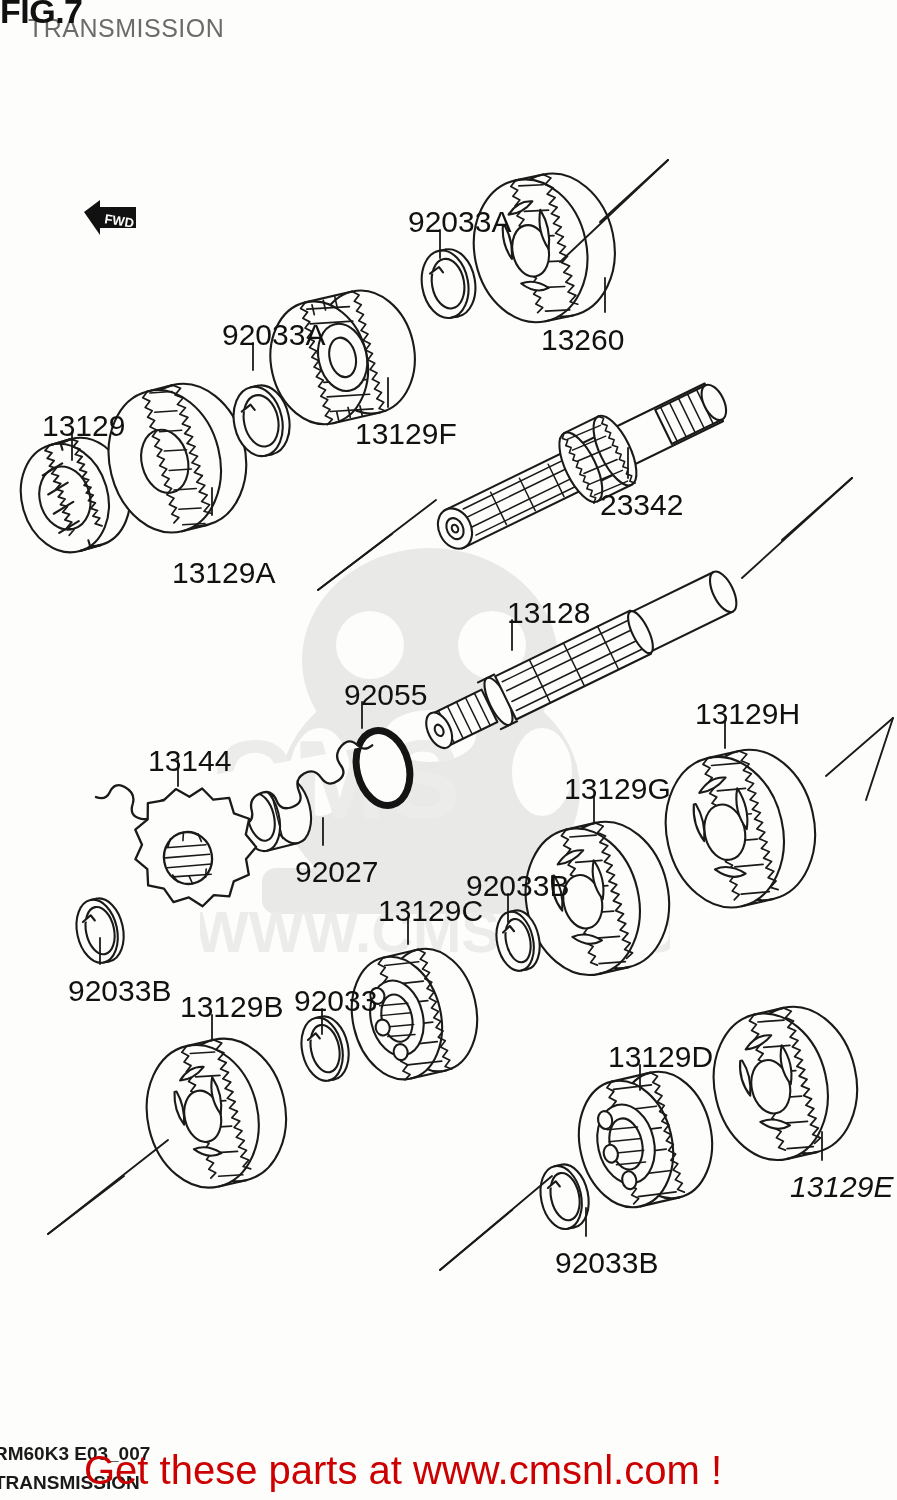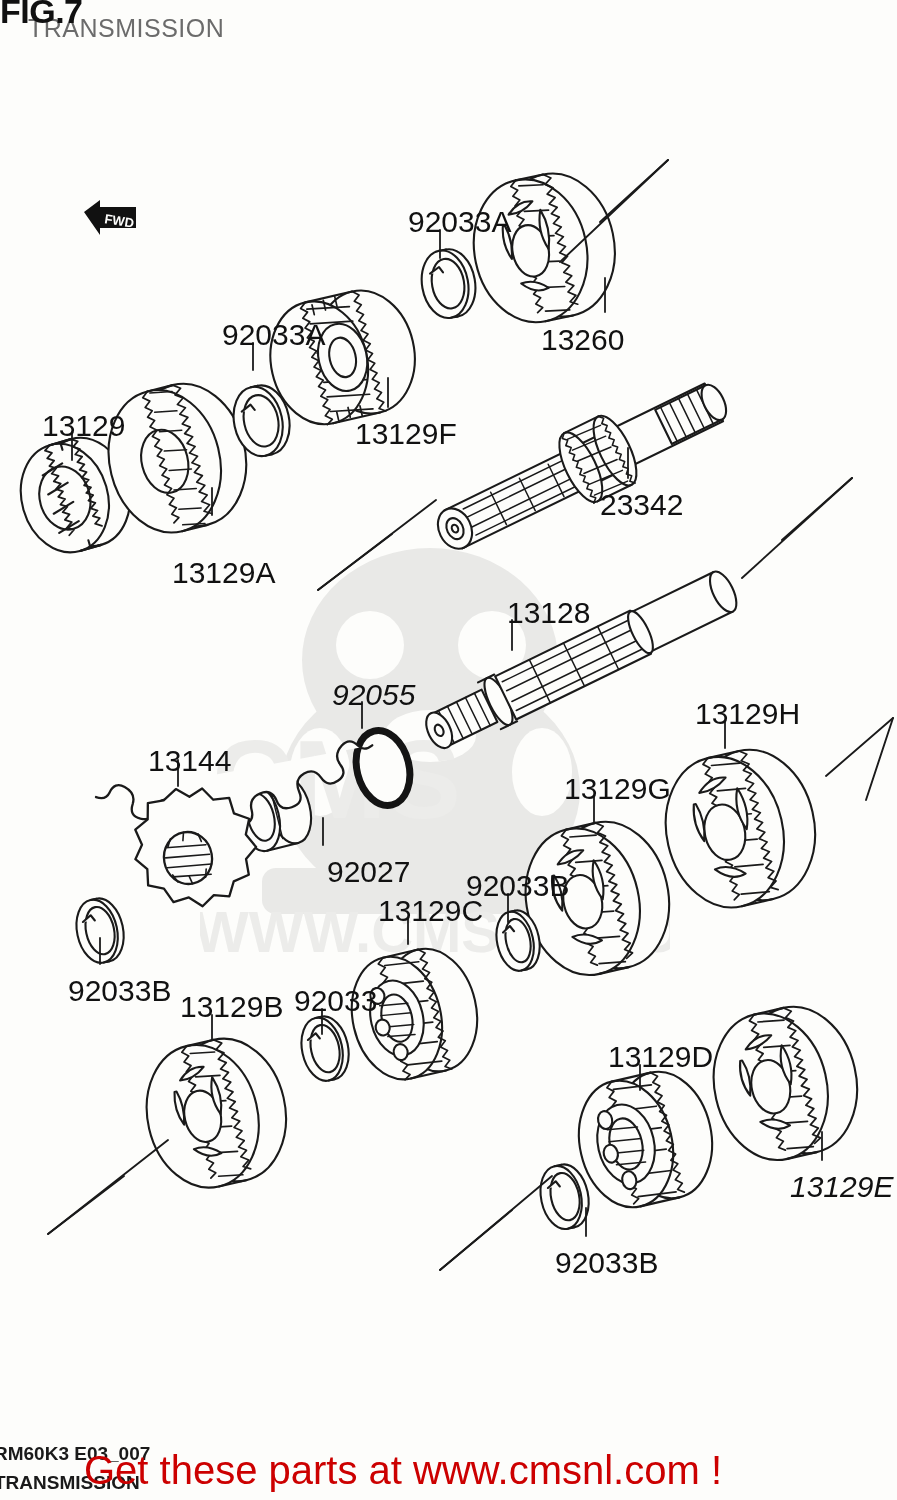--- a/index.html
+++ b/index.html
@@ -545,23 +545,23 @@
 
   <div id="labels">
       <div class="lbl" style="left: 408px; top: 205px;">92033A</div>
       <div class="lbl" style="left: 541px; top: 323px;">13260</div>
       <div class="lbl" style="left: 222px; top: 318px;">92033A</div>
       <div class="lbl" style="left: 355px; top: 417px;">13129F</div>
       <div class="lbl" style="left: 42px; top: 409px;">13129</div>
       <div class="lbl" style="left: 172px; top: 525px; margin-top: 31px;">13129A</div>
       <div class="lbl" style="left: 600px; top: 488px;">23342</div>
       <div class="lbl" style="left: 507px; top: 596px;">13128</div>
-      <div class="lbl" style="left: 332px; top: 678px; font-style: italic;">92055</div>
+      <div class="lbl" style="left: 344px; top: 678px;">92055</div>
       <div class="lbl" style="left: 148px; top: 735px; margin-top: 9px;">13144</div>
-      <div class="lbl" style="left: 295px; top: 855px; margin-left: 32px;">92027</div>
+      <div class="lbl" style="left: 295px; top: 855px;">92027</div>
       <div class="lbl" style="left: 695px; top: 697px;">13129H</div>
       <div class="lbl" style="left: 564px; top: 772px;">13129G</div>
       <div class="lbl" style="left: 466px; top: 869px;">92033B</div>
       <div class="lbl" style="left: 378px; top: 894px;">13129C</div>
       <div class="lbl" style="left: 68px; top: 974px;">92033B</div>
       <div class="lbl" style="left: 180px; top: 990px;">13129B</div>
       <div class="lbl" style="left: 294px; top: 984px;">92033</div>
       <div class="lbl" style="left: 608px; top: 1040px;">13129D</div>
       <div class="lbl" style="left: 790px; top: 1170px; font-style: italic;">13129E</div>
       <div class="lbl" style="left: 555px; top: 1246px;">92033B</div>

